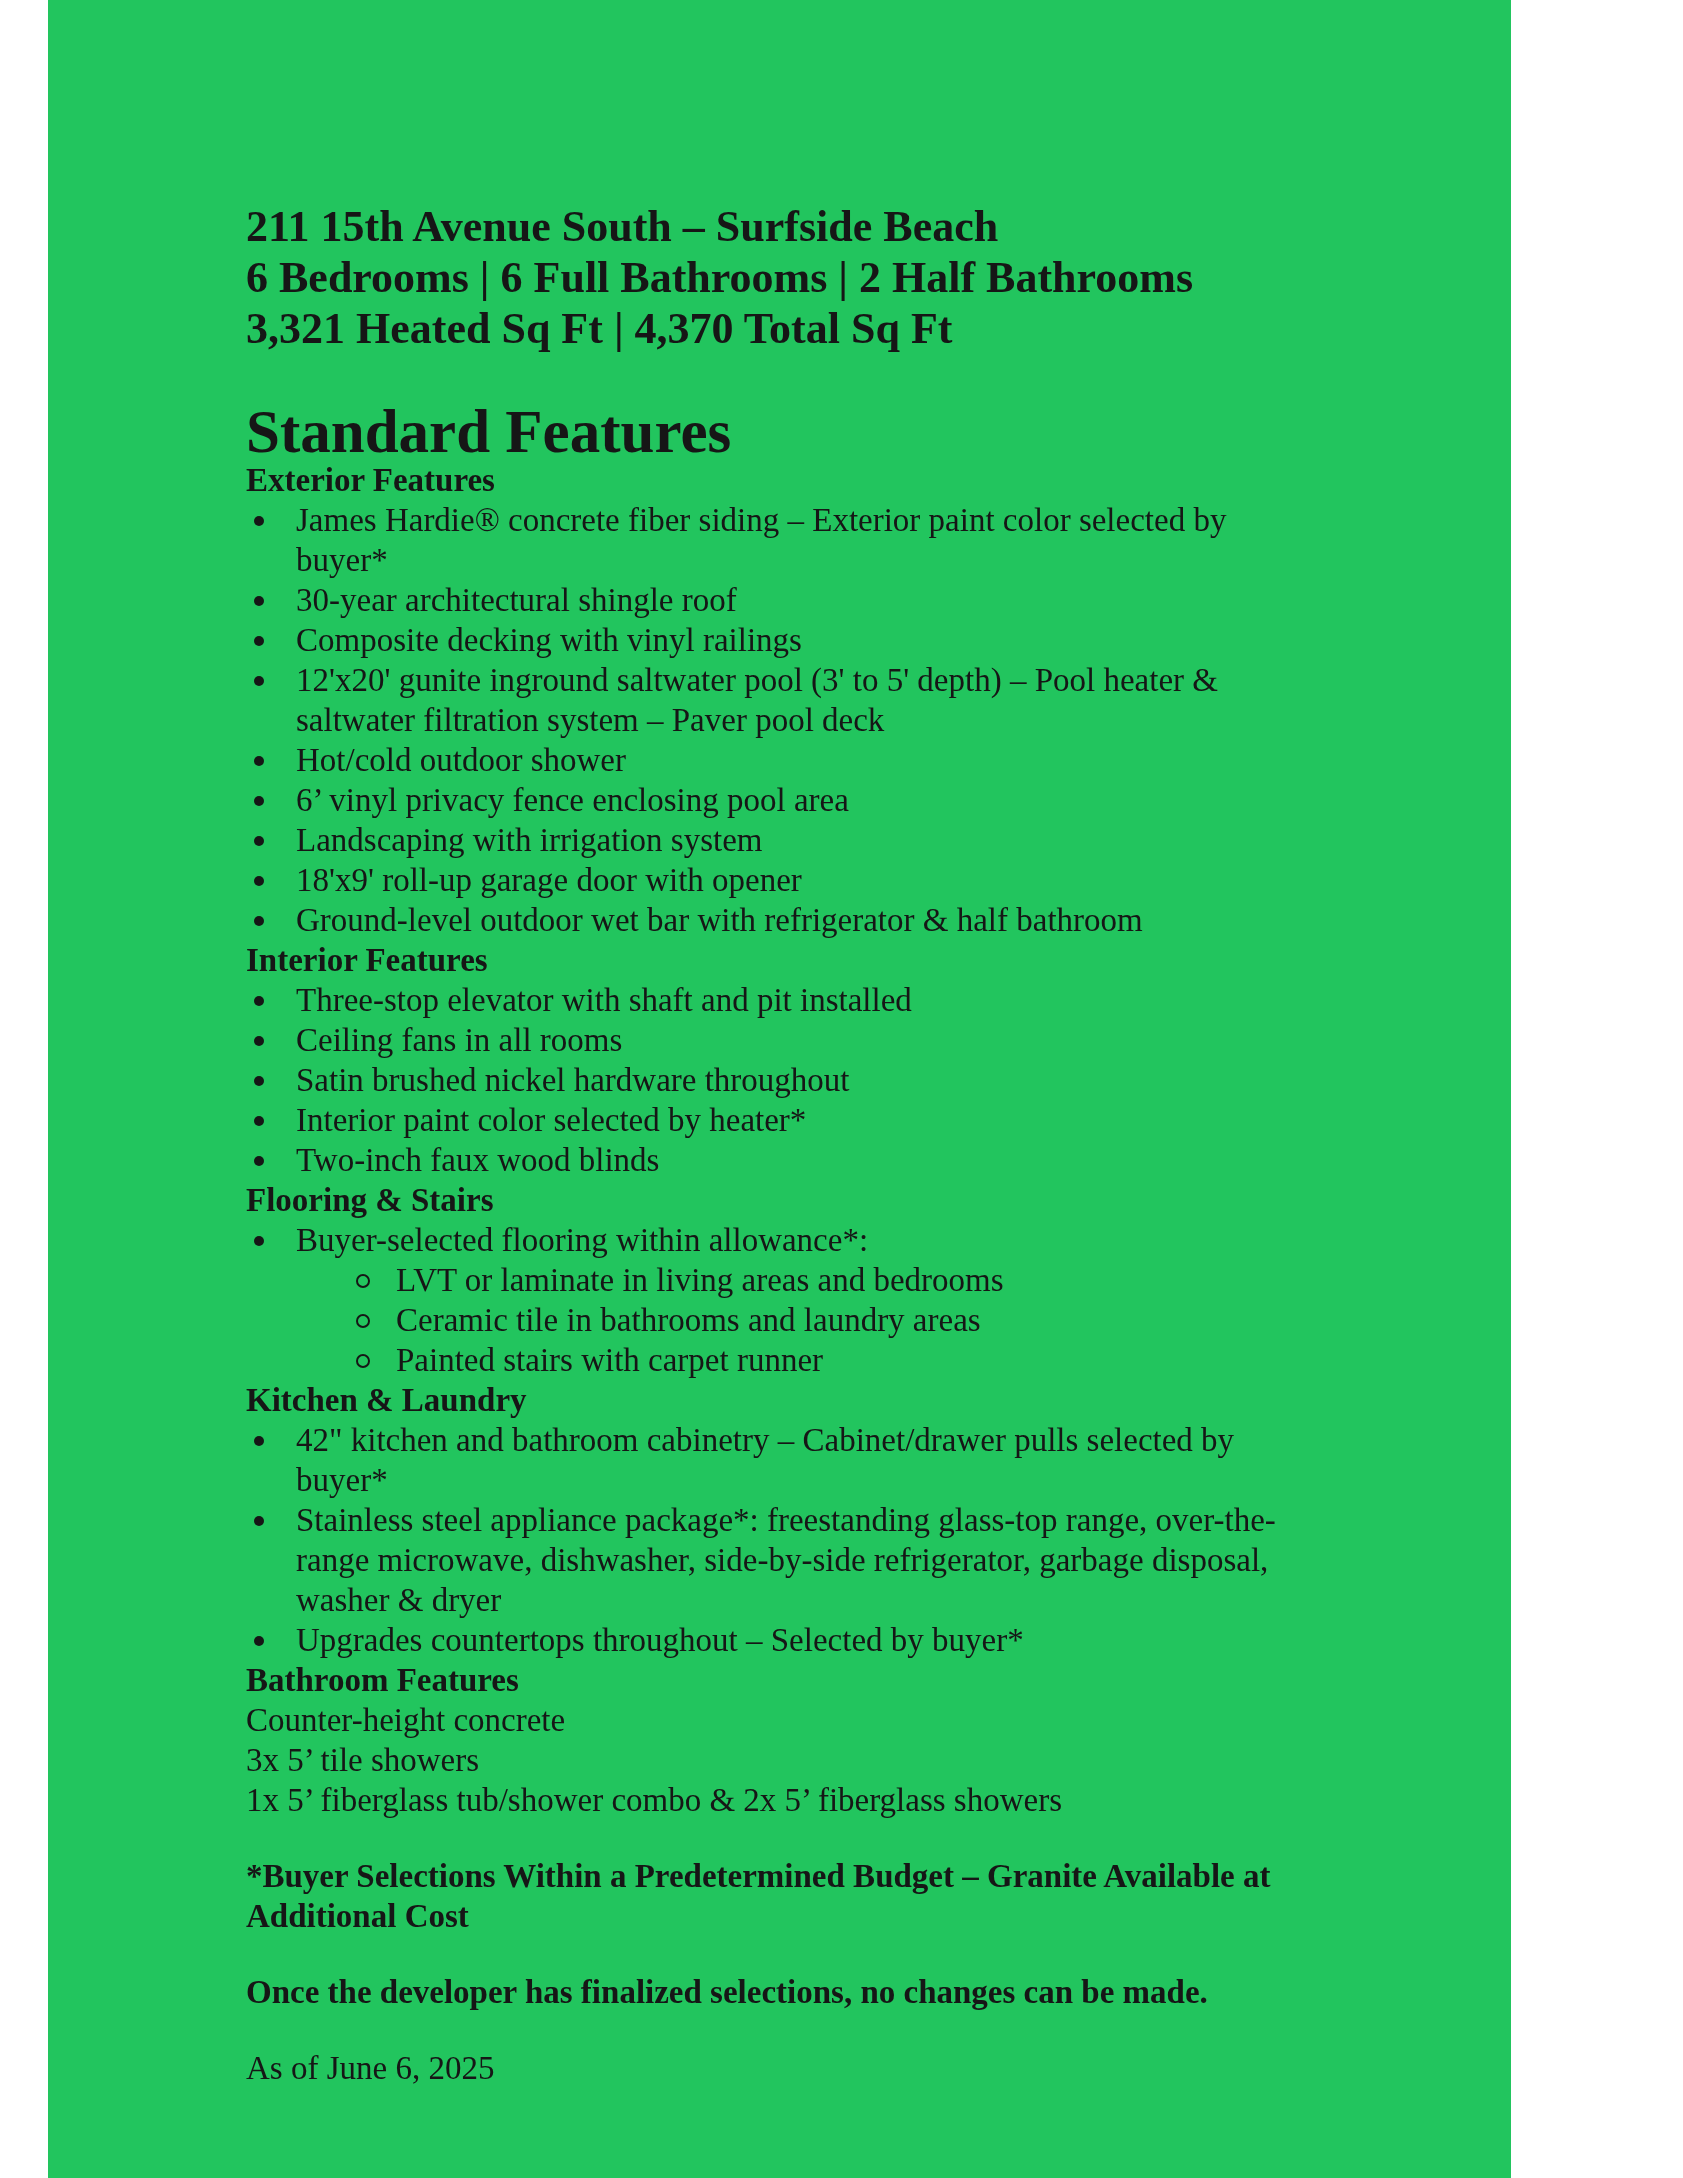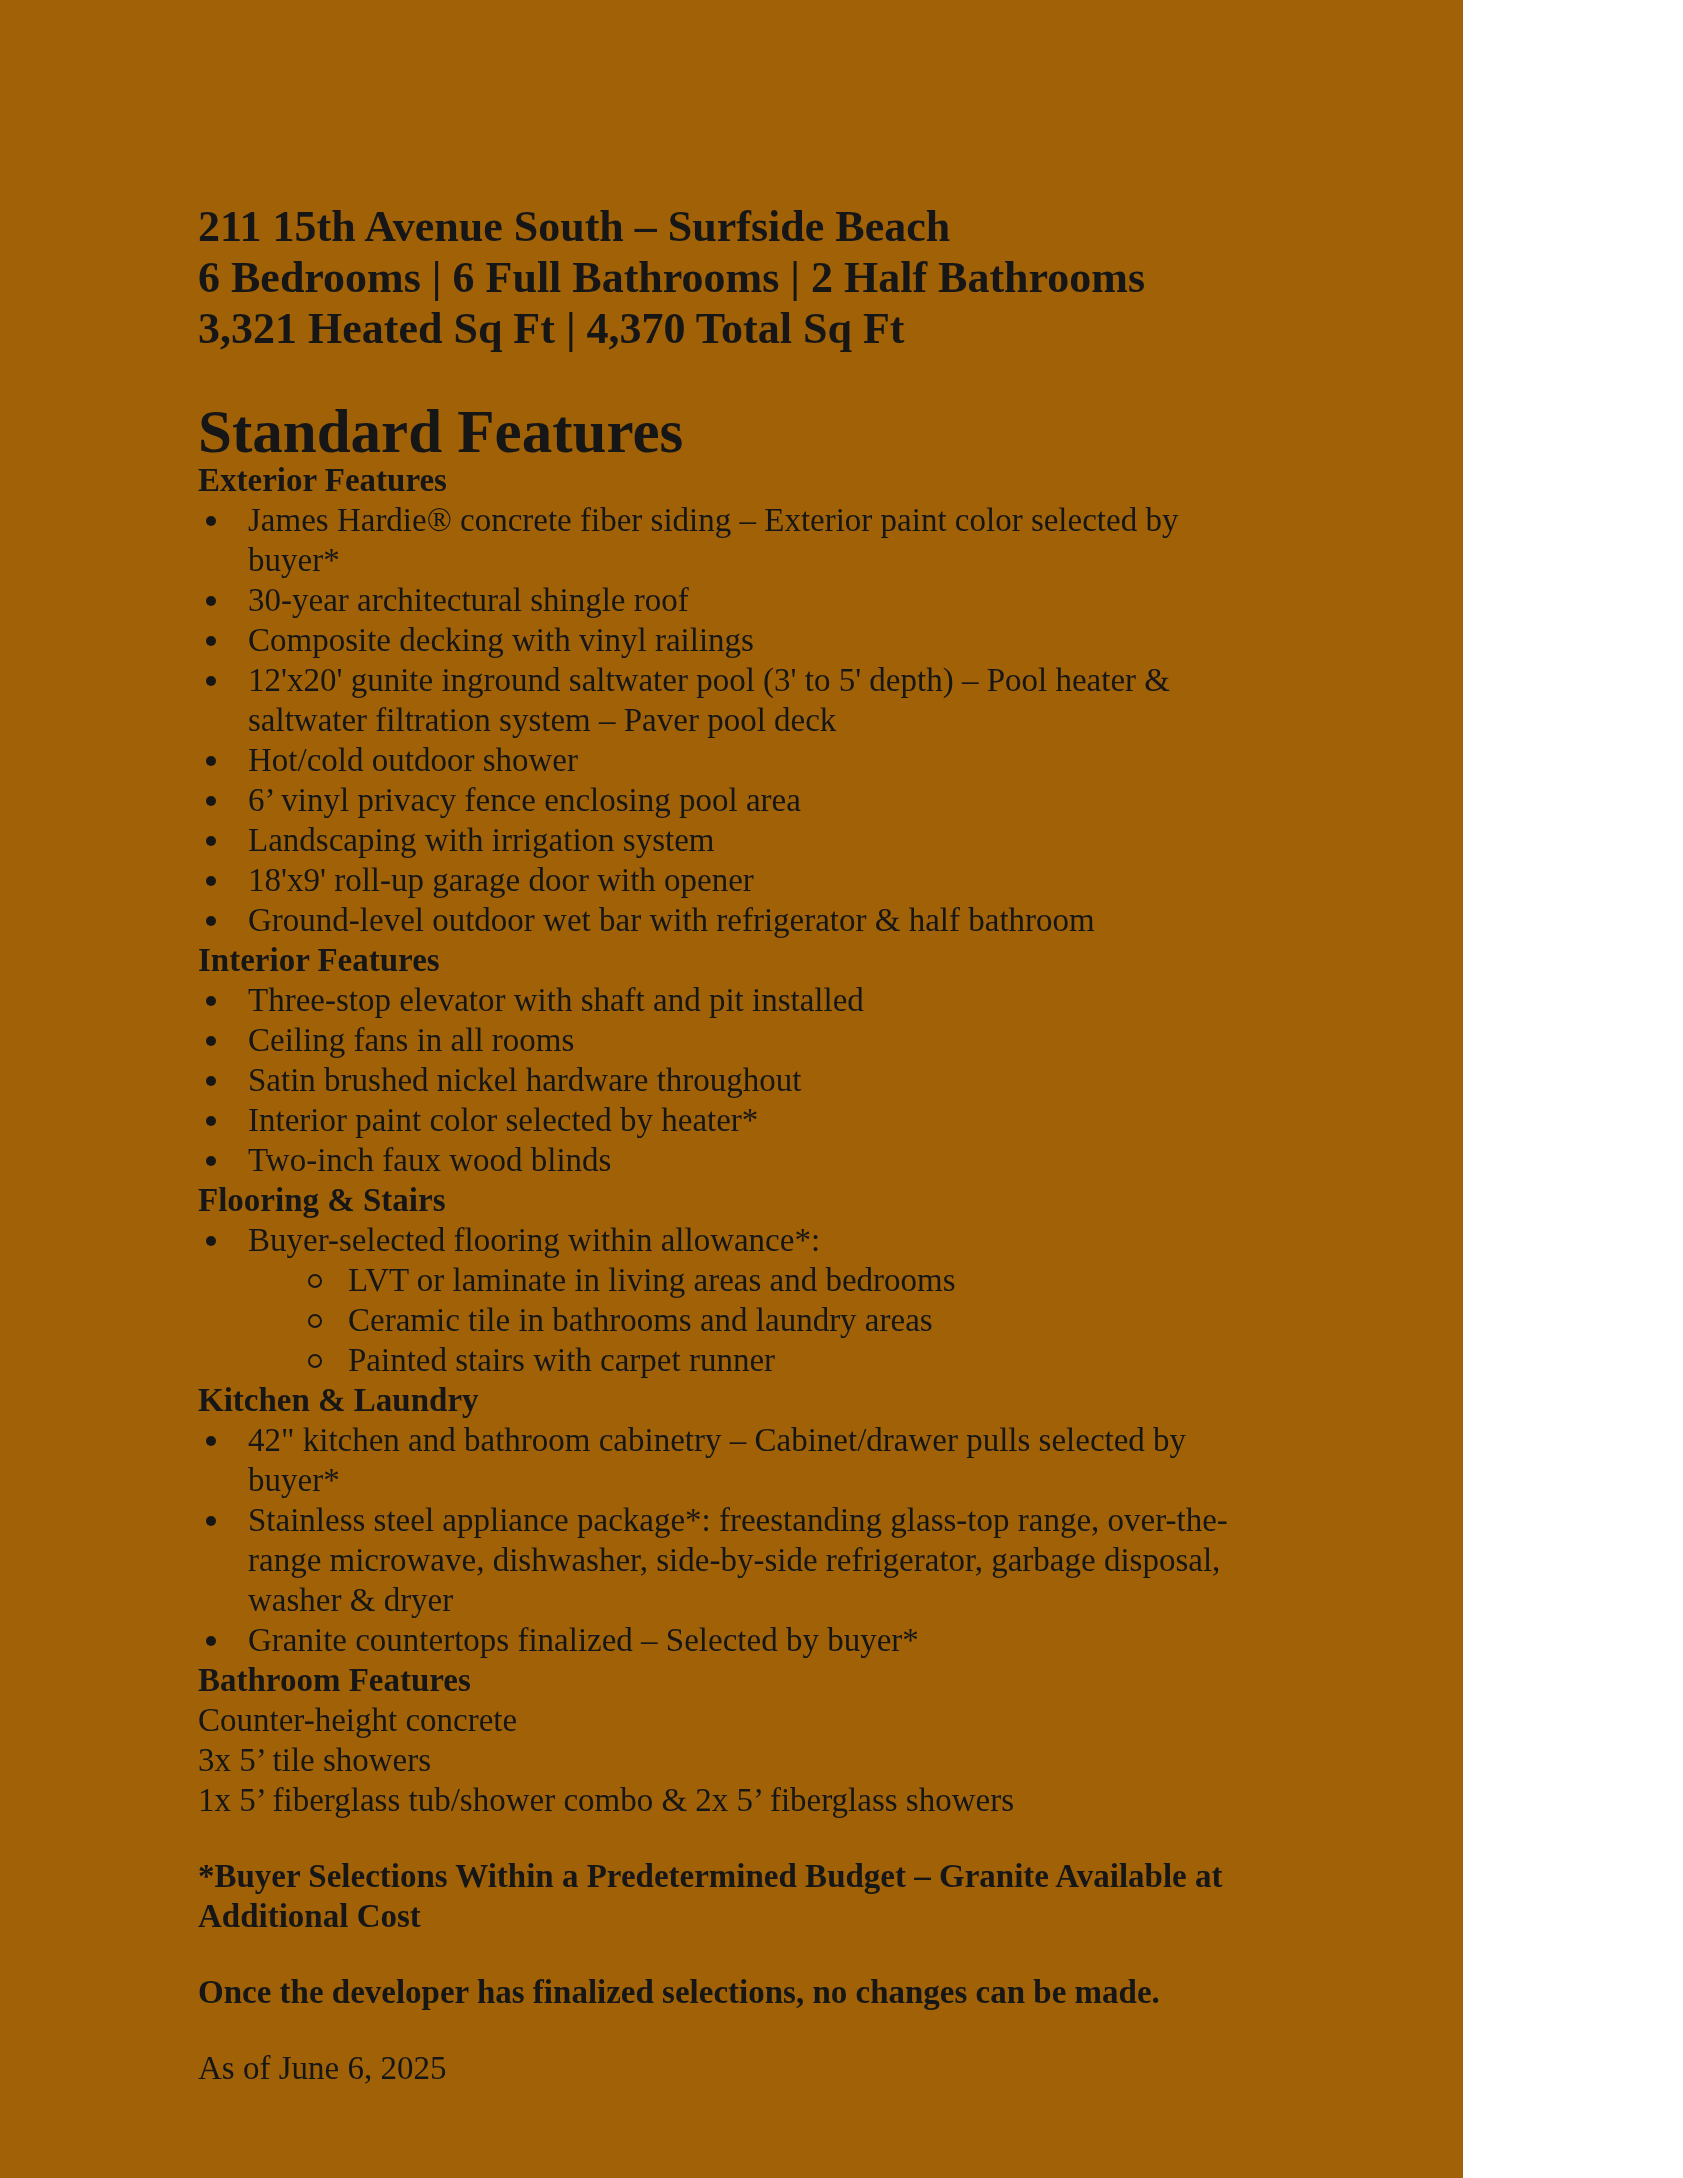--- a/index.html
+++ b/index.html
@@ -2,23 +2,24 @@
 <html><head>
 <meta charset="utf-8">
 <style>
   html, body { margin: 0; padding: 0; background: #ffffff; }
   body { width: 1683px; height: 2178px; }
   .page {
     box-sizing: border-box;
     width: 1463px;
     height: 2178px;
     padding: 201px 208px 0 198px;
-    background: #a16207;
+    background: #22c55e;
     color: #161616;
     font-family: "Liberation Serif", "DejaVu Serif", serif;
+    margin-left: 48px;
   }
   .title-line {
     font-size: 44px;
     font-weight: 700;
     line-height: 51px;
     white-space: nowrap;
   }
   h1.main-heading {
     font-size: 61px;
     font-weight: 700;
@@ -95,21 +96,21 @@
       <div class="line bullet"><span class="dot"></span><span>Interior paint color selected by heater*</span></div>
       <div class="line bullet"><span class="dot"></span><span>Two-inch faux wood blinds</span></div>
       <div class="line sec-header">Flooring &amp; Stairs</div>
       <div class="line bullet"><span class="dot"></span><span>Buyer-selected flooring within allowance*:</span></div>
       <div class="line sub"><span class="circle"></span><span>LVT or laminate in living areas and bedrooms</span></div>
       <div class="line sub"><span class="circle"></span><span>Ceramic tile in bathrooms and laundry areas</span></div>
       <div class="line sub"><span class="circle"></span><span>Painted stairs with carpet runner</span></div>
       <div class="line sec-header">Kitchen &amp; Laundry</div>
       <div class="line bullet"><span class="dot"></span><span>42" kitchen and bathroom cabinetry – Cabinet/drawer pulls selected by buyer*</span></div>
       <div class="line bullet"><span class="dot"></span><span>Stainless steel appliance package*: freestanding glass-top range, over-the-range microwave, dishwasher, side-by-side refrigerator, garbage disposal, washer &amp; dryer</span></div>
-      <div class="line bullet"><span class="dot"></span><span>Granite countertops finalized – Selected by buyer*</span></div>
+      <div class="line bullet"><span class="dot"></span><span>Upgrades countertops throughout – Selected by buyer*</span></div>
       <div class="line sec-header">Bathroom Features</div>
       <div class="line plain">Counter-height concrete</div>
       <div class="line plain">3x 5’ tile showers</div>
       <div class="line plain">1x 5’ fiberglass tub/shower combo &amp; 2x 5’ fiberglass showers</div>
     </div>
 
   <p class="para bold">*Buyer Selections Within a Predetermined Budget – Granite Available at Additional Cost</p>
   <p class="para bold">Once the developer has finalized selections, no changes can be made.</p>
   <p class="para">As of June 6, 2025</p>
 </div>

